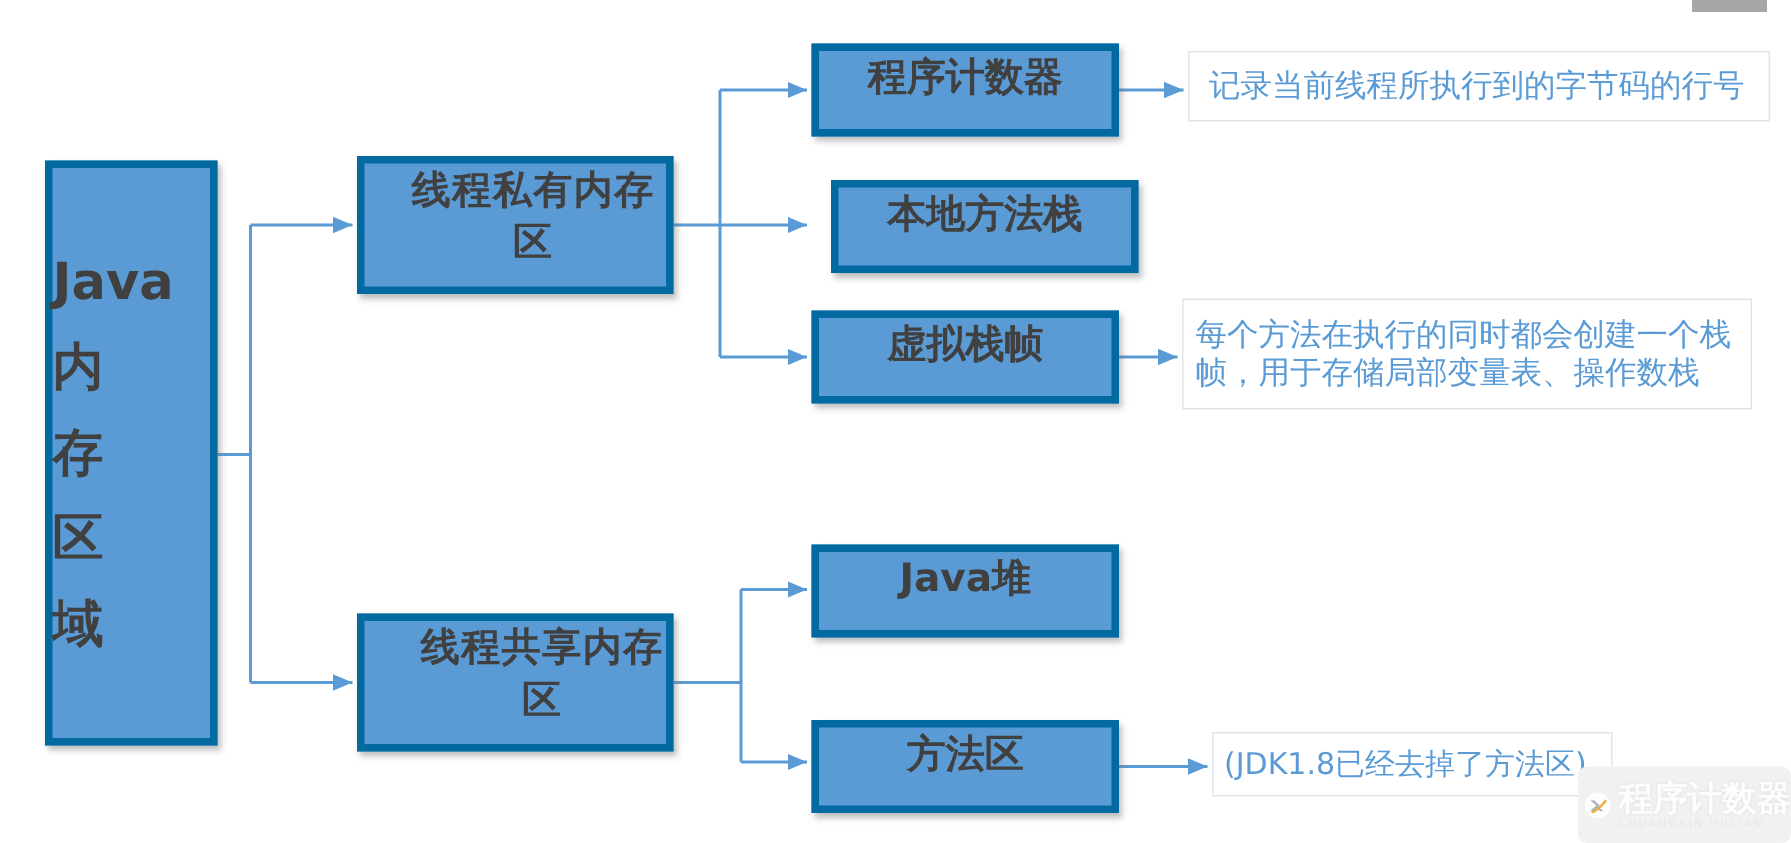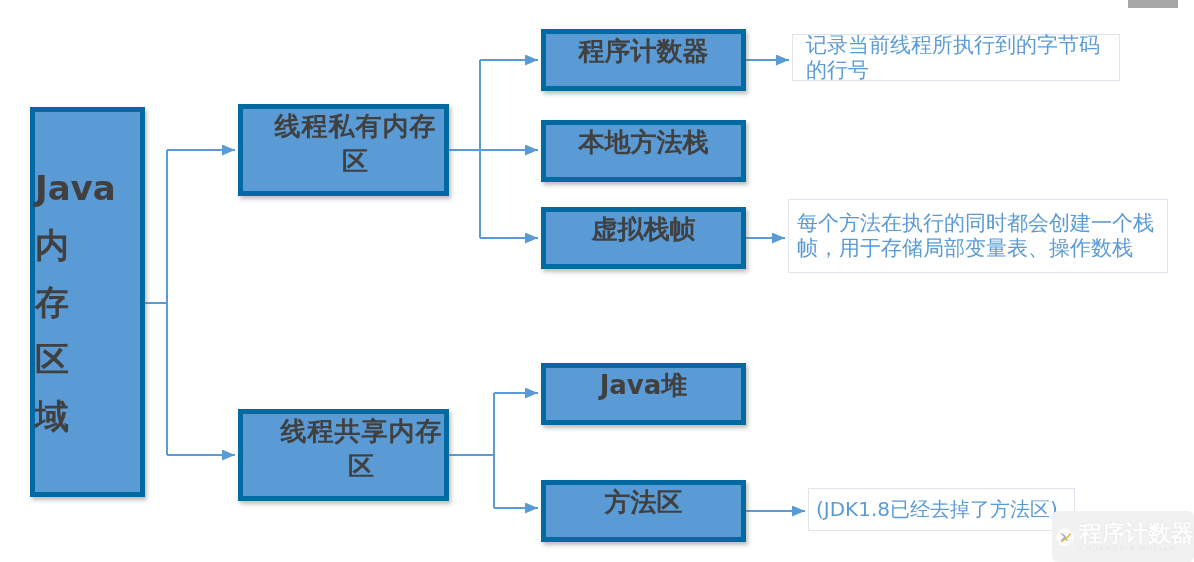--- a/index.html
+++ b/index.html
@@ -26,21 +26,21 @@
   .node-l3{left:541px;width:205px;height:62px;font-size:26px;}
   .note{
     position:absolute;z-index:2;
     background:#ffffff;
     border:1px solid #DFE5EC;
     color:#5B9BD5;
     box-sizing:border-box;
     display:flex;align-items:center;
     font-size:21px;line-height:25px;
   }
-  .note-1{left:792px;top:34px;width:328px;height:47px;padding:0 0 0 13px;}
+  .note-1{left:792px;top:34px;width:388px;height:47px;padding:0 0 0 13px;}
   .note-2{left:788px;top:199px;width:380px;height:74px;padding:0 8px;}
   .note-3{left:808px;top:488px;width:267px;height:43px;padding:0 0 0 7px;font-size:20px;}
   .top-bar{position:absolute;left:1128px;top:0;width:50px;height:8px;background:#A6A6A6;z-index:3;}
   .watermark{
     position:absolute;left:1052px;top:511px;width:142px;height:51px;
     background:#f1f1f1;border-radius:6px;z-index:4;
     display:flex;align-items:center;padding-left:4px;box-sizing:border-box;
   }
   .wm-text{display:flex;flex-direction:column;margin-left:5px;}
   .wm-name{
@@ -95,21 +95,21 @@
   <div class="node node-l2" style="top:104px;padding-left:24px;">
     <span>线程私有内存区</span>
   </div>
   <div class="node node-l2" style="top:409px;padding-left:36px;">
     <span>线程共享内存区</span>
   </div>
 
   <div class="node node-l3" style="top:29px;">
     <span>程序计数器</span>
   </div>
-  <div class="node node-l3" style="top:120px;">
+  <div class="node node-l3" style="top:120px;margin-left:13px;">
     <span>本地方法栈</span>
   </div>
   <div class="node node-l3" style="top:207px;font-family:Liberation Mono, monospace;">
     <span>虚拟栈帧</span>
   </div>
   <div class="node node-l3" style="top:480px;">
     <span>方法区</span>
   </div>
   <div class="node node-l3" style="top:363px;">
     <span>Java堆</span>

